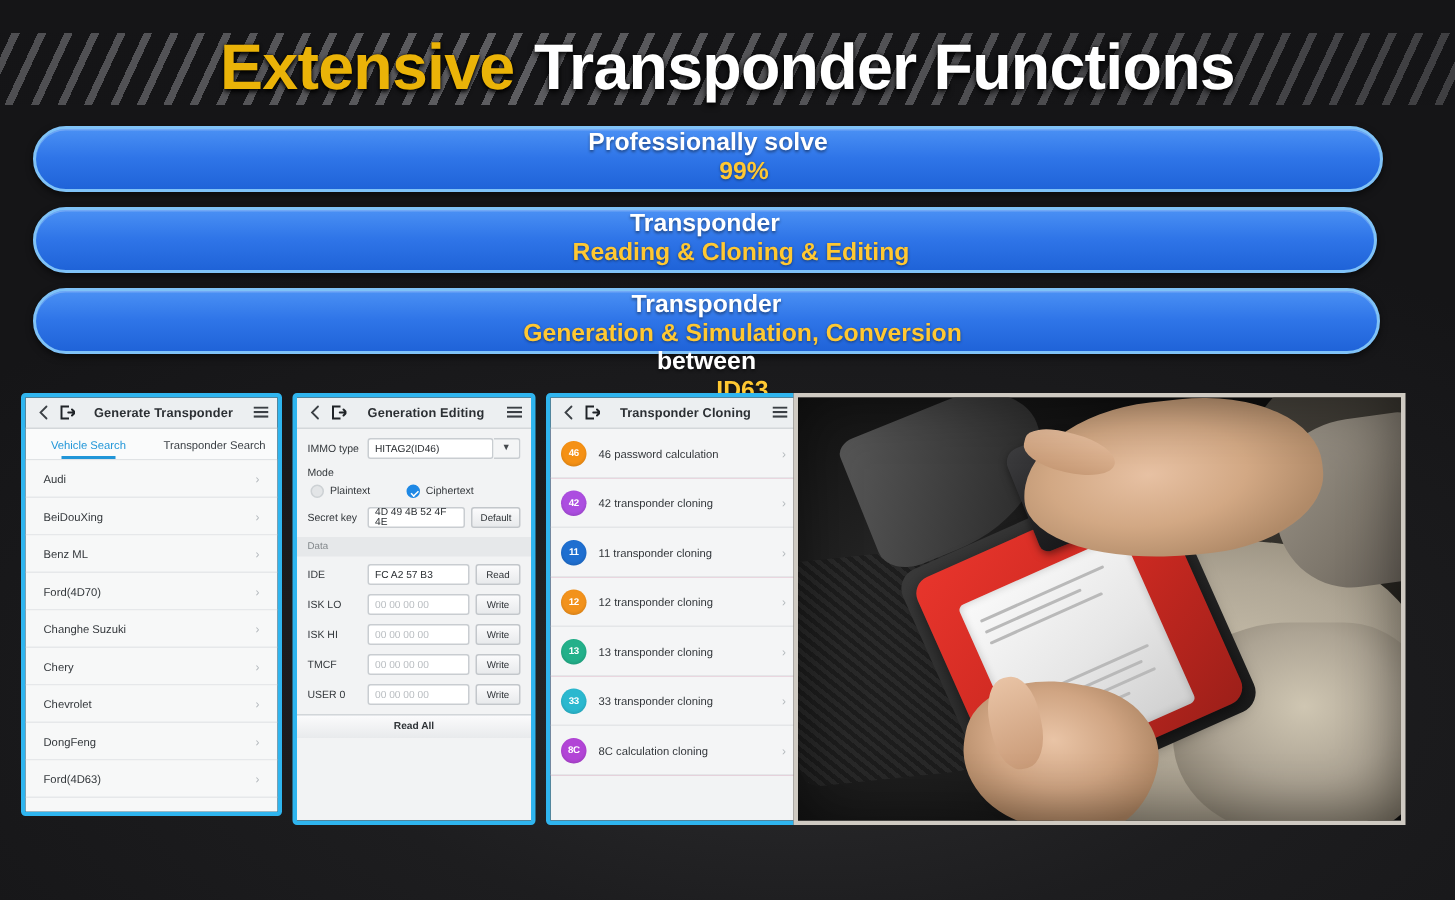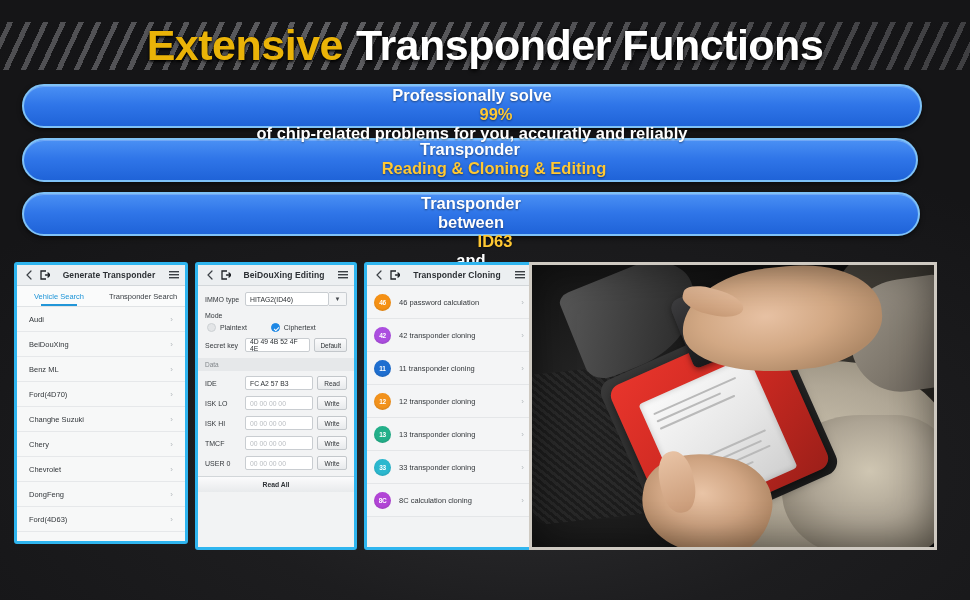--- a/index.html
+++ b/index.html
@@ -224,30 +224,30 @@
     <span class="ht-sp"></span>
     <span class="ht-white">Transponder Functions</span>
   </div>
 </div>
 
 <div class="pills">
 
   <div class="pill pill-1">
     <span class="w">Professionally solve </span>
       <span class="g">99%</span>
-      <span class="w"> of chip-related problems for you, accuratly and reliably</span>
   </div>
 
   <div class="pill pill-2">
     <span class="w">Transponder </span>
       <span class="g">Reading &amp; Cloning &amp; Editing</span>
   </div>
 
   <div class="pill pill-3">
     <span class="w">Transponder </span>
+      <span class="g">Generation &amp; Simulation, Conversion</span>
       <span class="w"> between </span>
       <span class="g">ID63</span>
       <span class="w"> and </span>
       <span class="g">ID83</span>
   </div>
 
 </div>
 
 <div class="panels">
 
@@ -329,21 +329,21 @@
         <svg width="6" height="10" viewBox="0 0 6 10">
             <path d="M5 1L1 5l4 4" stroke="#3b4045" stroke-width="1.2" fill="none" stroke-linecap="round"></path>
           </svg>
       </span>
       <span class="ic" style="margin-left:5px;">
         <svg width="10" height="10" viewBox="0 0 10 10">
             <path d="M6 1H1v8h5" stroke="#1f2327" stroke-width="1.3" fill="none"></path>
             <path d="M5.5 5h4M8 3l2 2-2 2" stroke="#1f2327" stroke-width="1.3" fill="none" stroke-linecap="round" stroke-linejoin="round"></path>
           </svg>
       </span>
-      <span class="ttl">BeiDouXing Editing</span>
+      <span class="ttl">Generation Editing</span>
       <span class="ic">
         <svg width="10" height="9" viewBox="0 0 10 9">
             <rect x="0" y="0" width="10" height="1.4" fill="#3b4045"></rect>
             <rect x="0" y="3" width="10" height="1.4" fill="#3b4045"></rect>
             <rect x="0" y="6" width="10" height="1.4" fill="#3b4045"></rect>
           </svg>
       </span>
     </div>
     <div class="pnl-body">
       <div class="frm">

